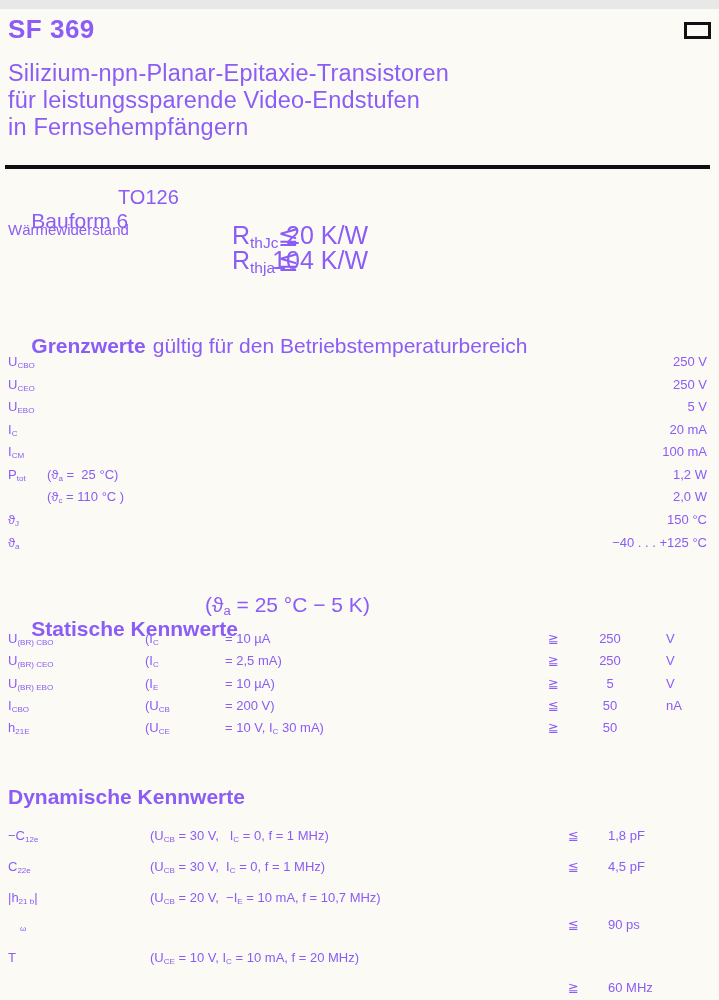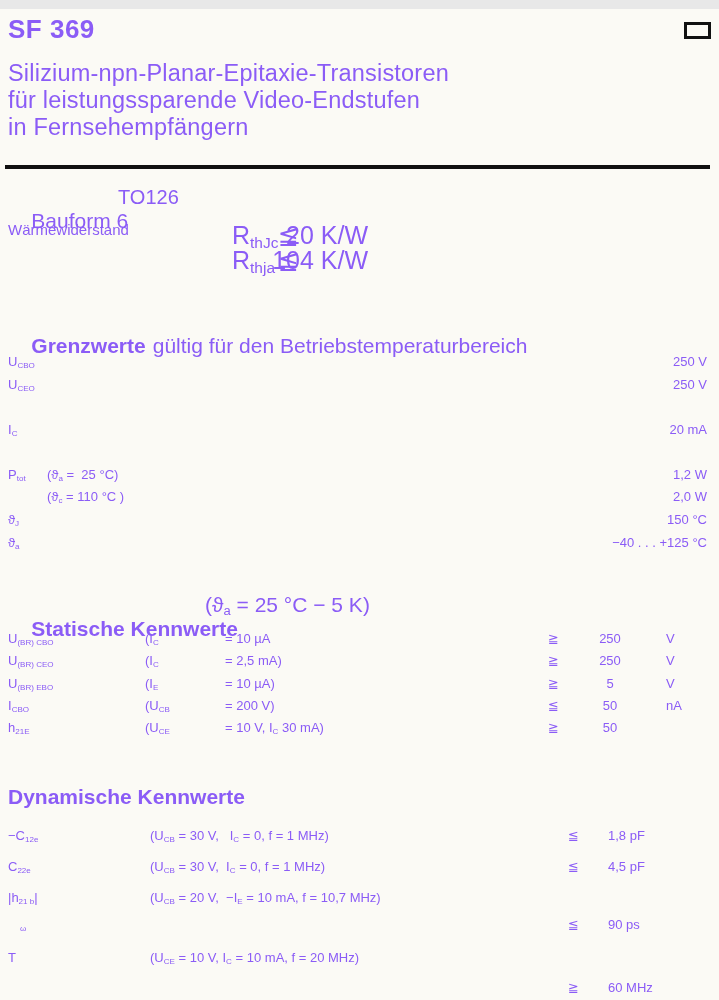--- a/index.html
+++ b/index.html
@@ -88,24 +88,34 @@
   <div class="g-row" style="top:345px">
     <span class="cell sym"><span>U</span><span class="sb">CBO</span></span>
     <span class="cell cond"></span>
     <span class="cell val">250 V</span>
   </div>
   <div class="g-row" style="top:368px">
     <span class="cell sym"><span>U</span><span class="sb">CEO</span></span>
     <span class="cell cond"></span>
     <span class="cell val">250 V</span>
   </div>
+  <div class="g-row" style="top:390px">
+    <span class="cell sym"><span>U</span><span class="sb">EBO</span></span>
+    <span class="cell cond"></span>
+    <span class="cell val">5 V</span>
+  </div>
   <div class="g-row" style="top:413px">
     <span class="cell sym"><span>I</span><span class="sb">C</span></span>
     <span class="cell cond"></span>
     <span class="cell val">20 mA</span>
+  </div>
+  <div class="g-row" style="top:435px">
+    <span class="cell sym"><span>I</span><span class="sb">CM</span></span>
+    <span class="cell cond"></span>
+    <span class="cell val">100 mA</span>
   </div>
   <div class="g-row" style="top:458px">
     <span class="cell sym"><span>P</span><span class="sb">tot</span></span>
     <span class="cell cond"><span>(ϑ</span><span class="sb">a</span><span> =  25 °C)</span></span>
     <span class="cell val">1,2 W</span>
   </div>
   <div class="g-row" style="top:480px">
     <span class="cell sym"></span>
     <span class="cell cond"><span>(ϑ</span><span class="sb">c</span><span> = 110 °C )</span></span>
     <span class="cell val">2,0 W</span>

